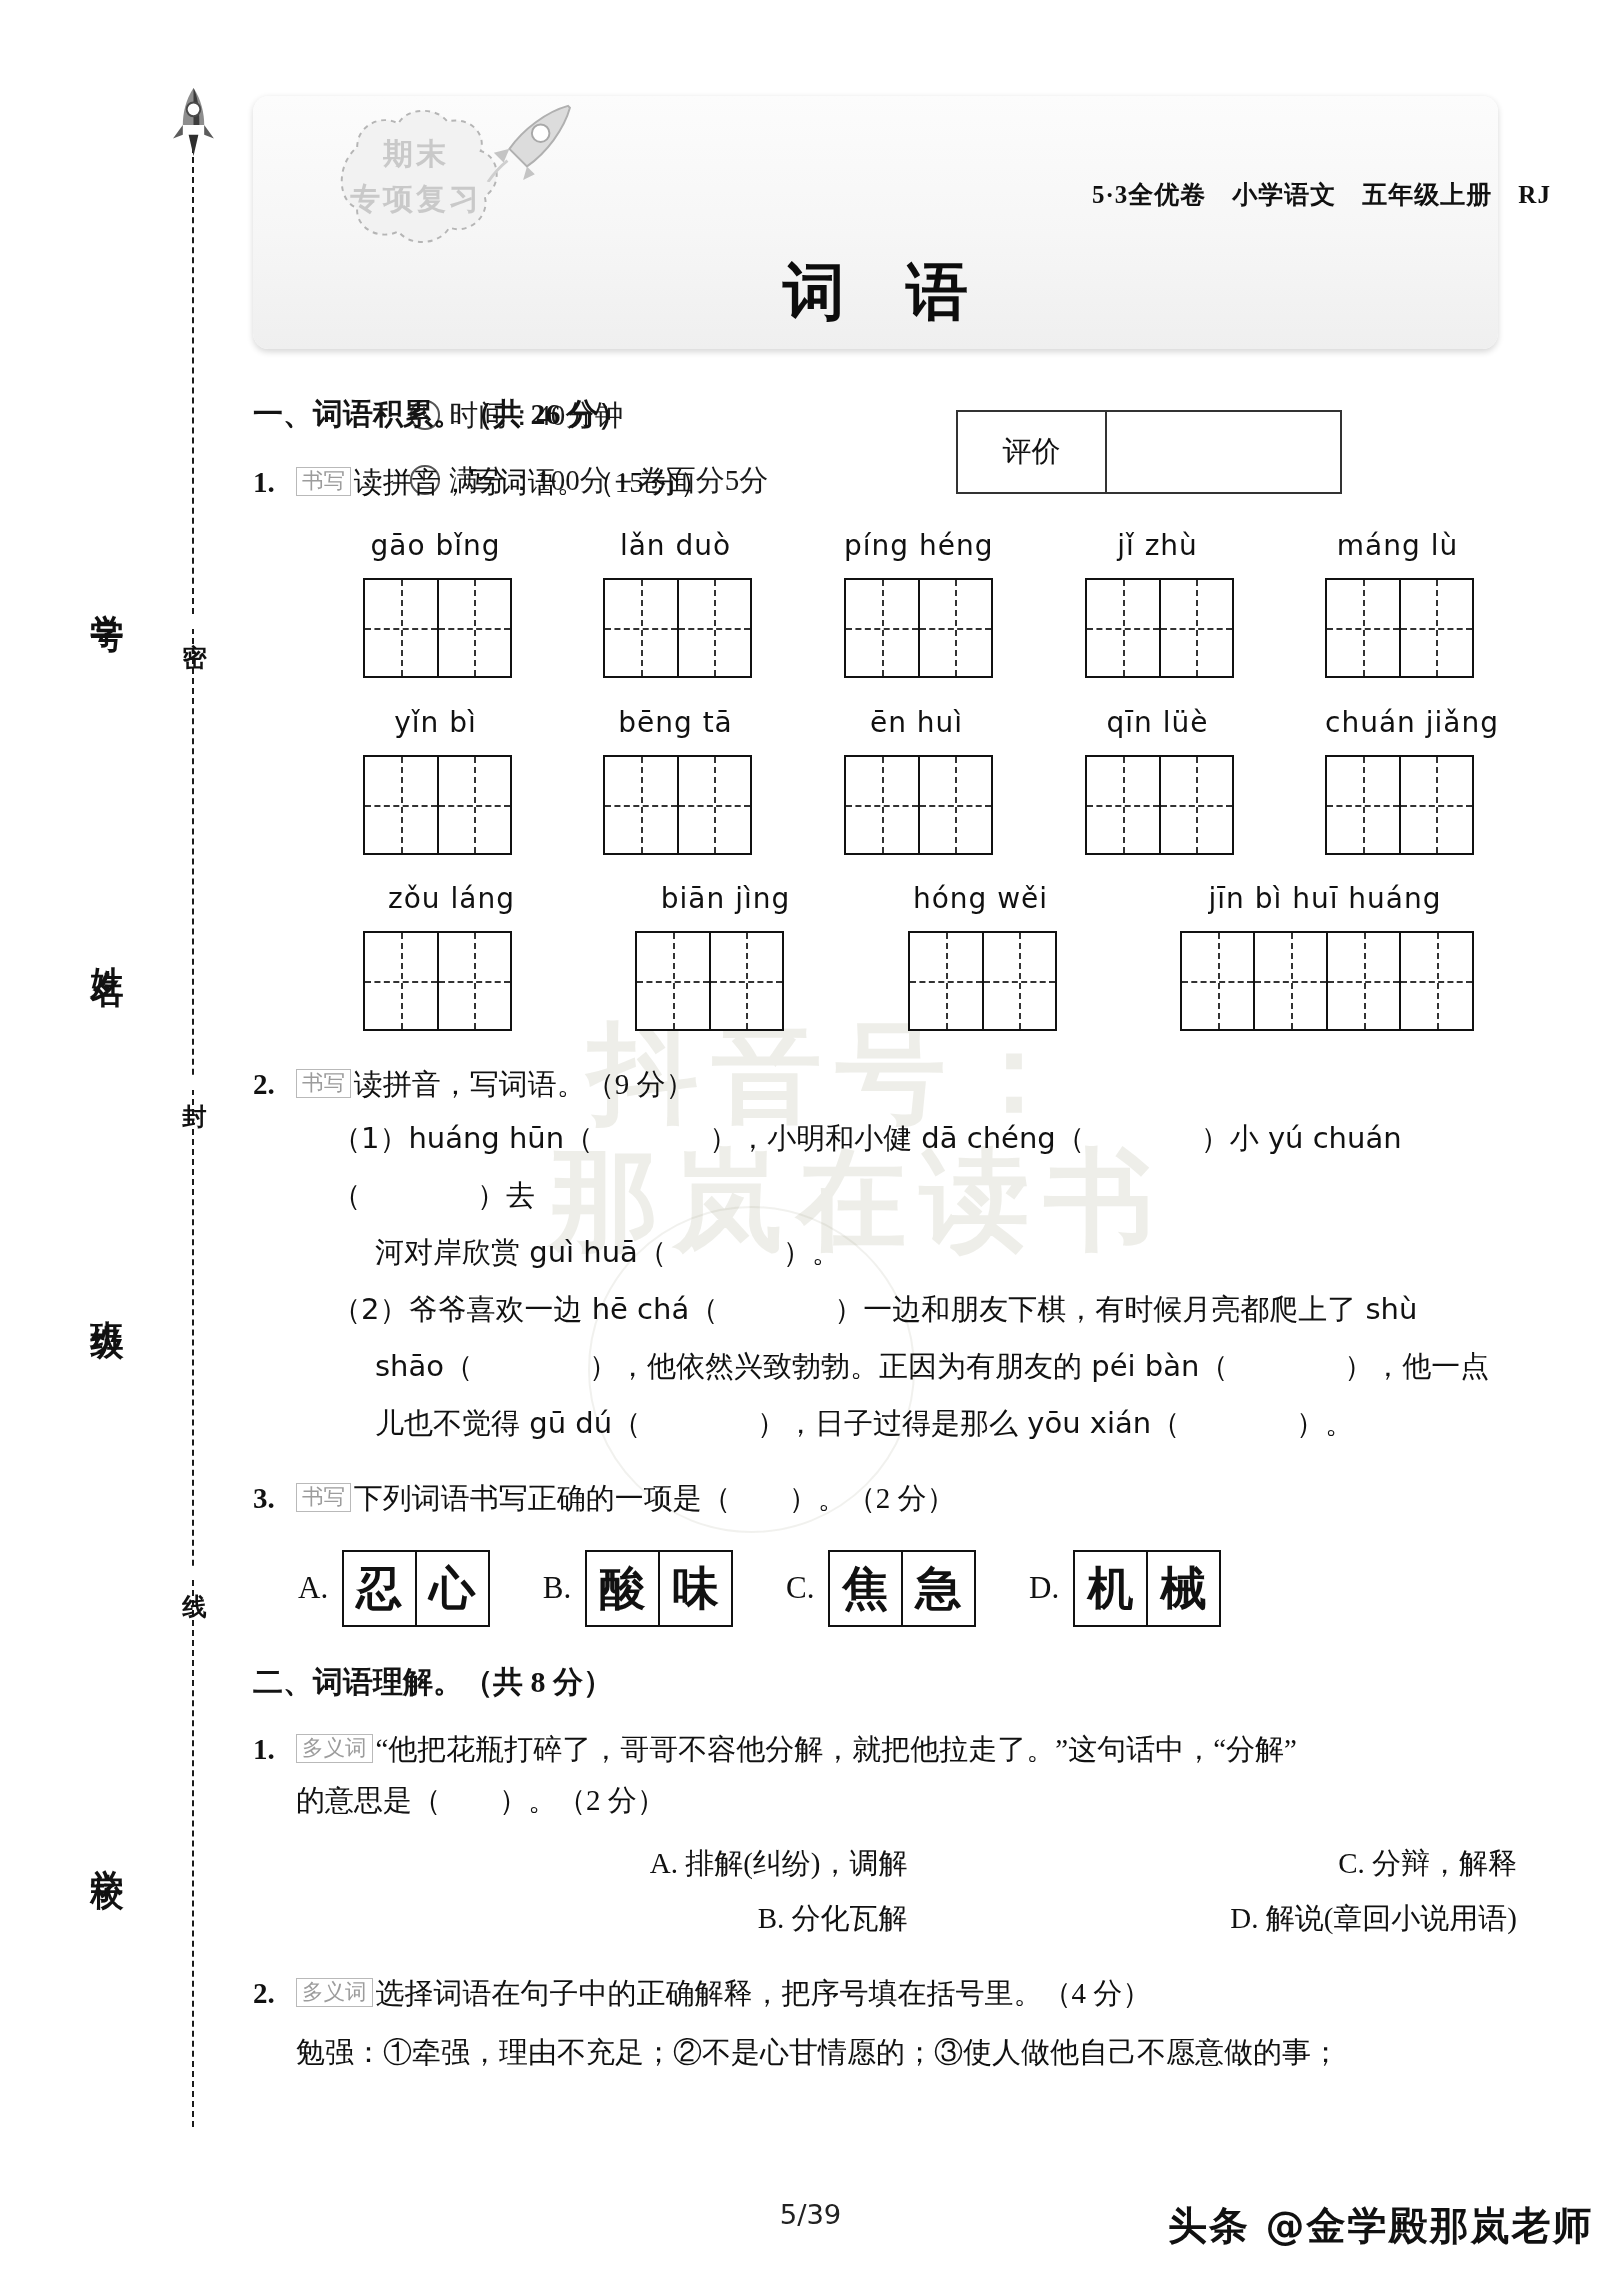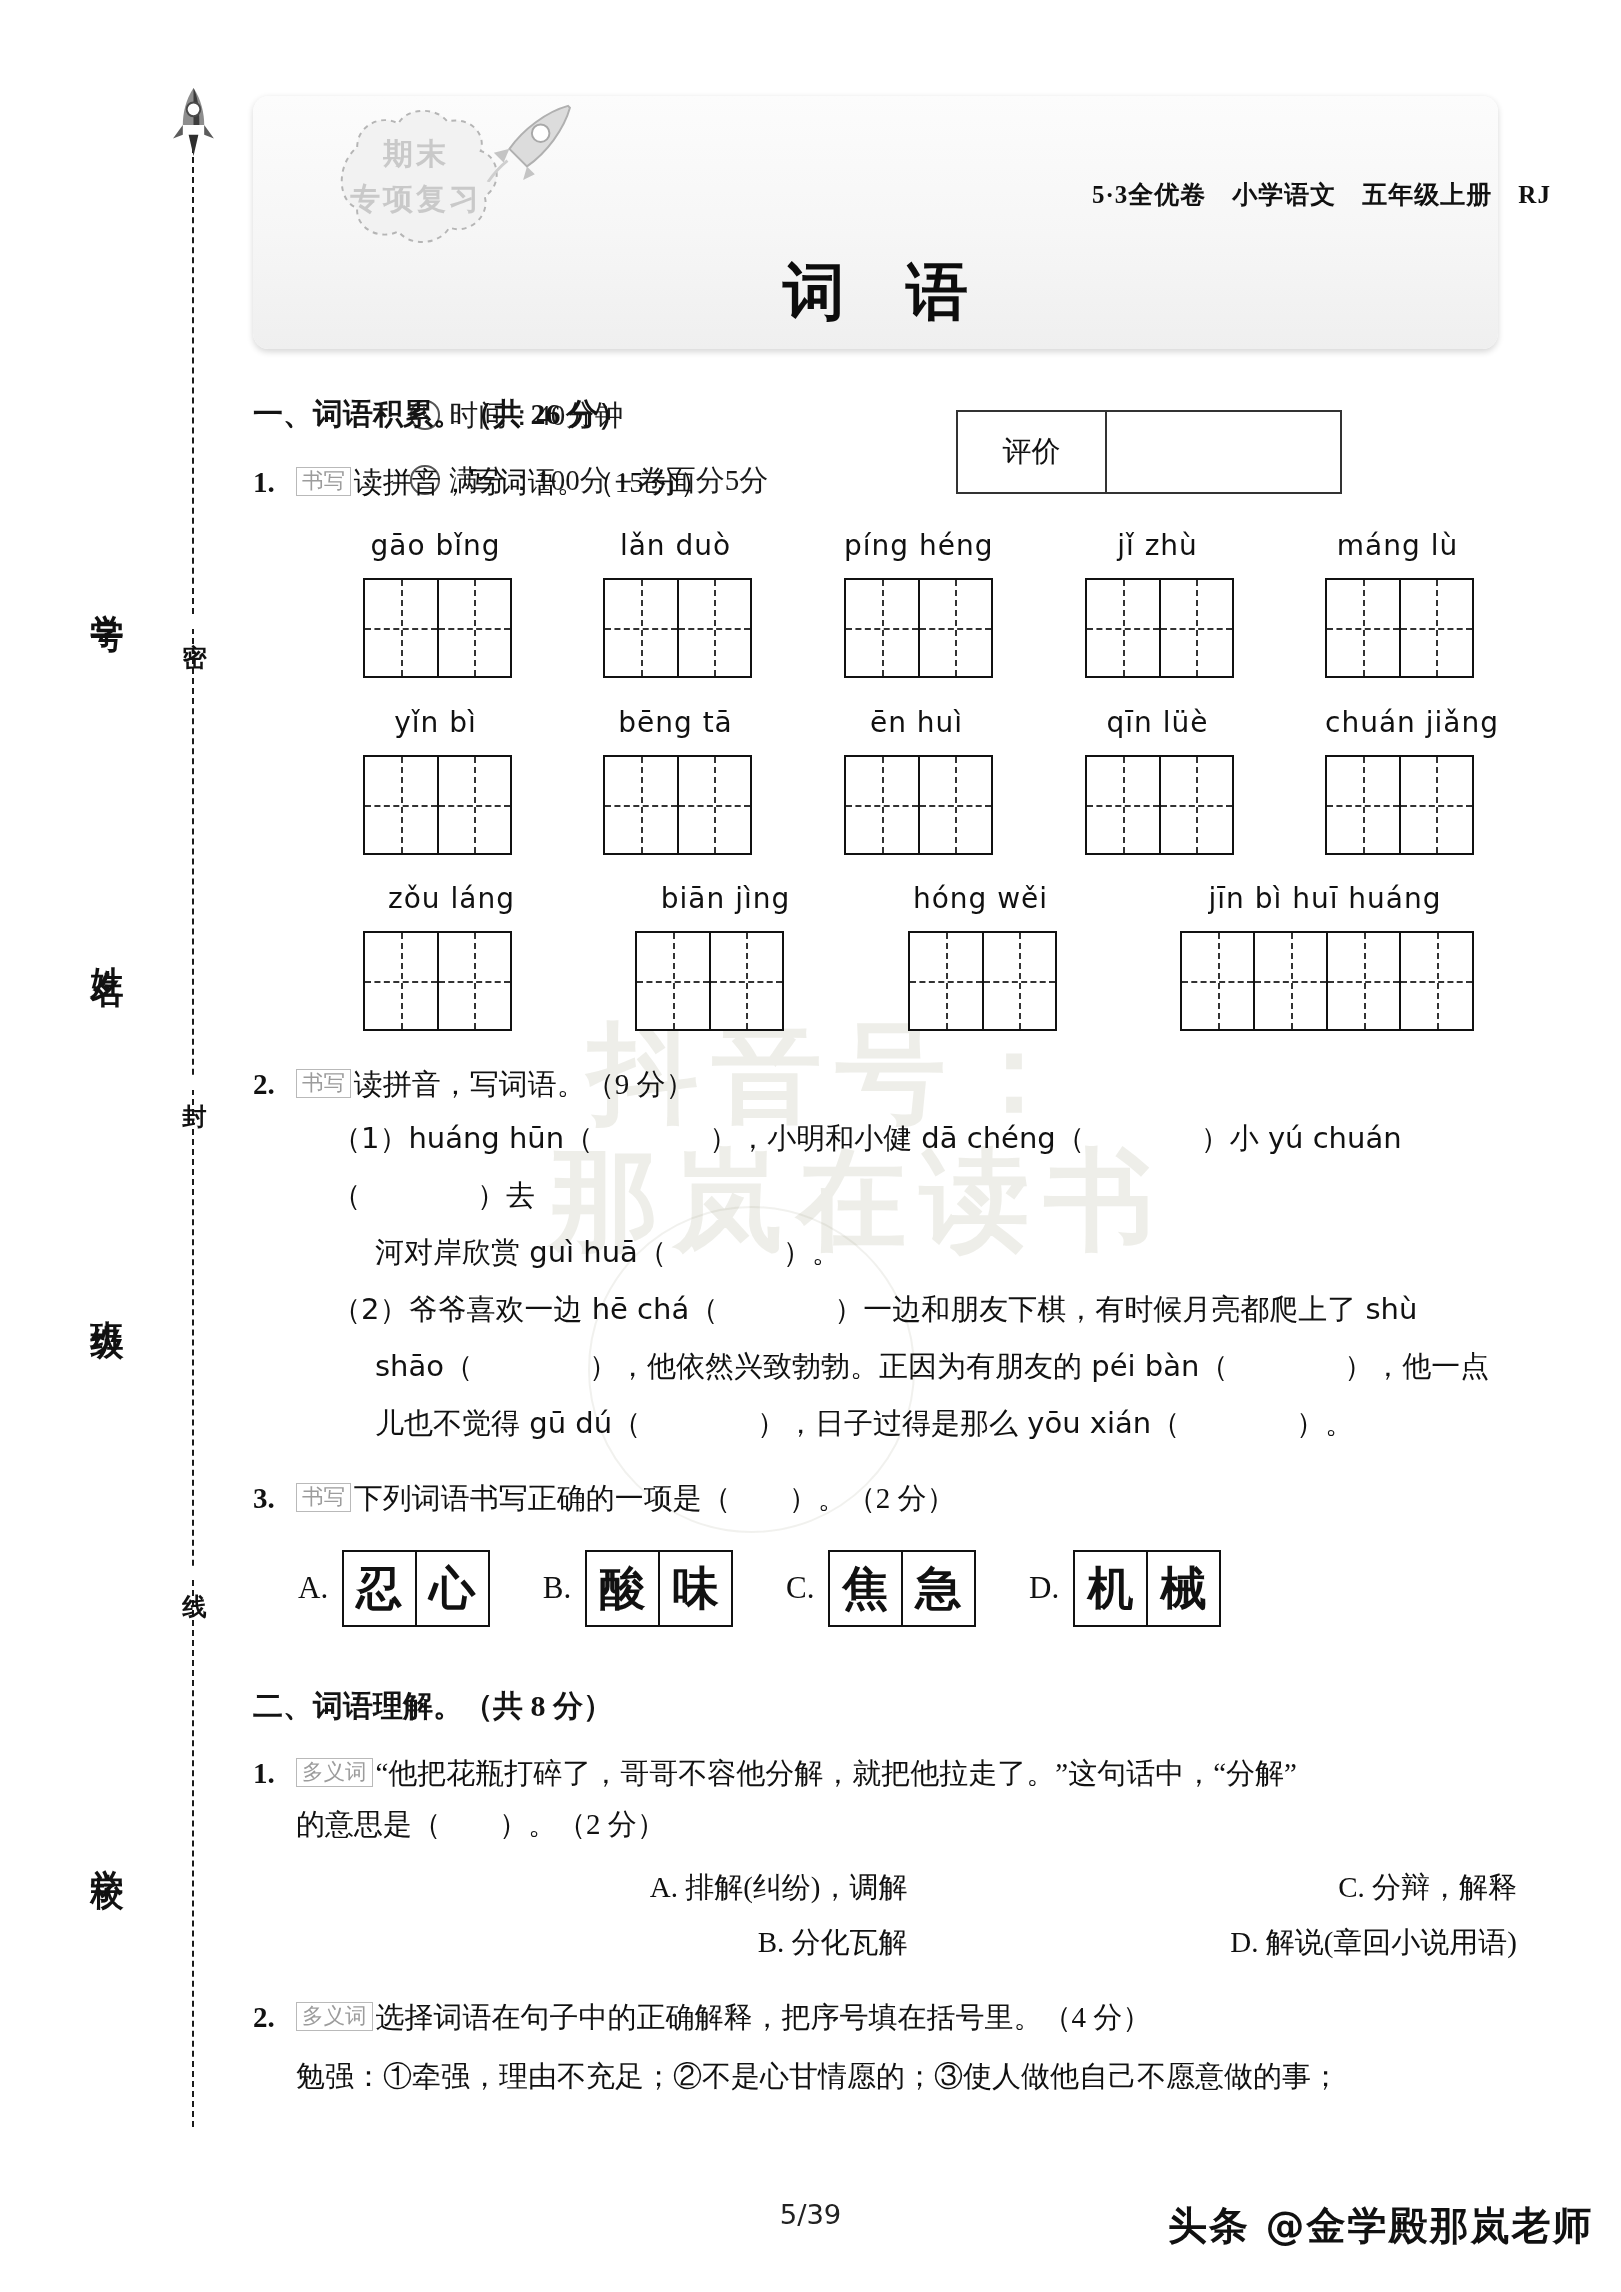--- a/index.html
+++ b/index.html
@@ -535,21 +535,21 @@
       </div>
       <div class="choice-item">
         <div class="choice-letter">D.</div>
         <div class="char-box">
           <span>机</span>
           <span>械</span>
         </div>
       </div>
     </div>
 
-  <div class="sec-title" style="margin-top:59px">二、词语理解。（共 8 分）</div>
+  <div class="sec-title" style="margin-top:35px">二、词语理解。（共 8 分）</div>
 
   <div class="q">
     <div class="q-num">1.</div>
     <div class="q-body">
       <span class="tag">多义词</span><span>“他把花瓶打碎了，哥哥不容他分解，就把他拉走了。”这句话中，“分解”</span>
       <div>的意思是（　　）。（2 分）</div>
     </div>
   </div>
   <div class="opt-grid ml" id="opts-2-1">
       <div class="opt">A. 排解(纠纷)，调解</div>

